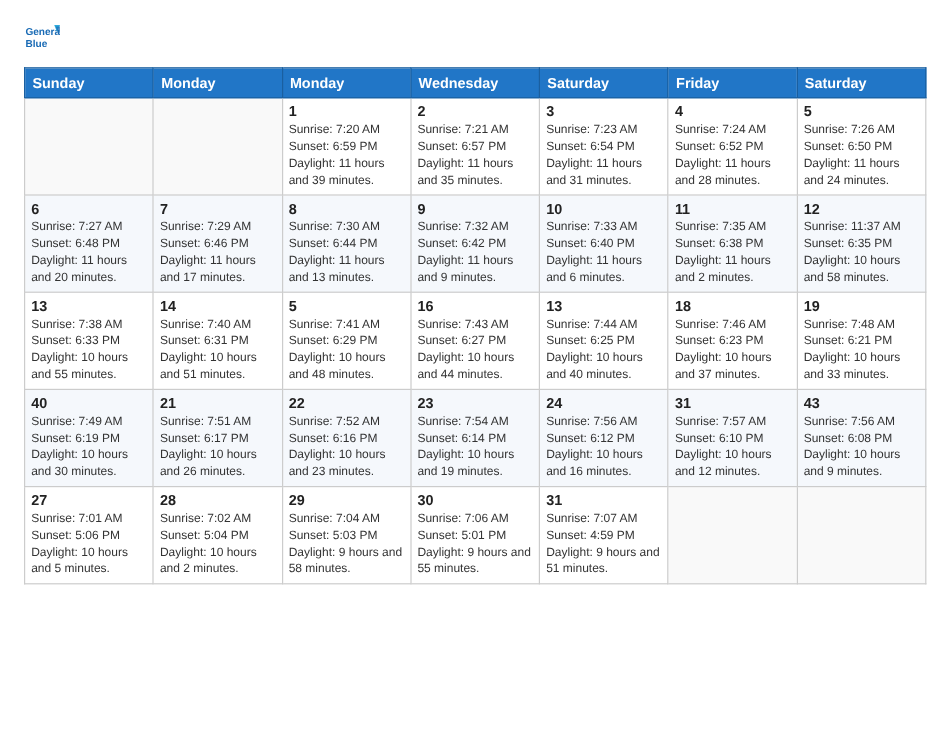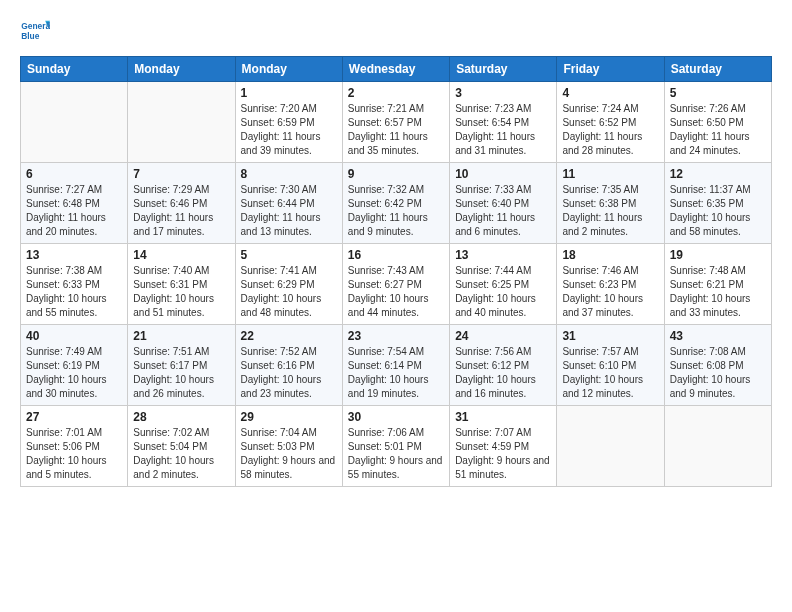--- a/index.html
+++ b/index.html
@@ -275,21 +275,21 @@
 Daylight: 10 hours and 16 minutes.</div>
           </td>
           <td>
             <span class="day-number">31</span>
             <div class="day-detail">Sunrise: 7:57 AM
 Sunset: 6:10 PM
 Daylight: 10 hours and 12 minutes.</div>
           </td>
           <td>
             <span class="day-number">43</span>
-            <div class="day-detail">Sunrise: 7:08 AM
+            <div class="day-detail">Sunrise: 7:56 AM
 Sunset: 6:08 PM
 Daylight: 10 hours and 9 minutes.</div>
           </td>
         </tr>
         <tr>
           <td>
             <span class="day-number">27</span>
             <div class="day-detail">Sunrise: 7:01 AM
 Sunset: 5:06 PM
 Daylight: 10 hours and 5 minutes.</div>

